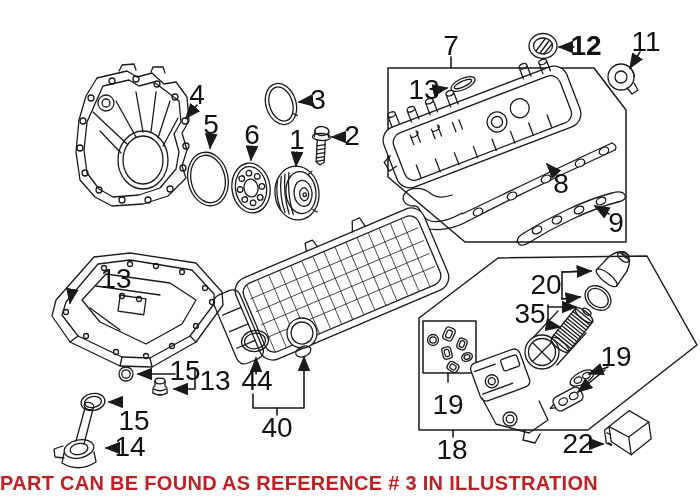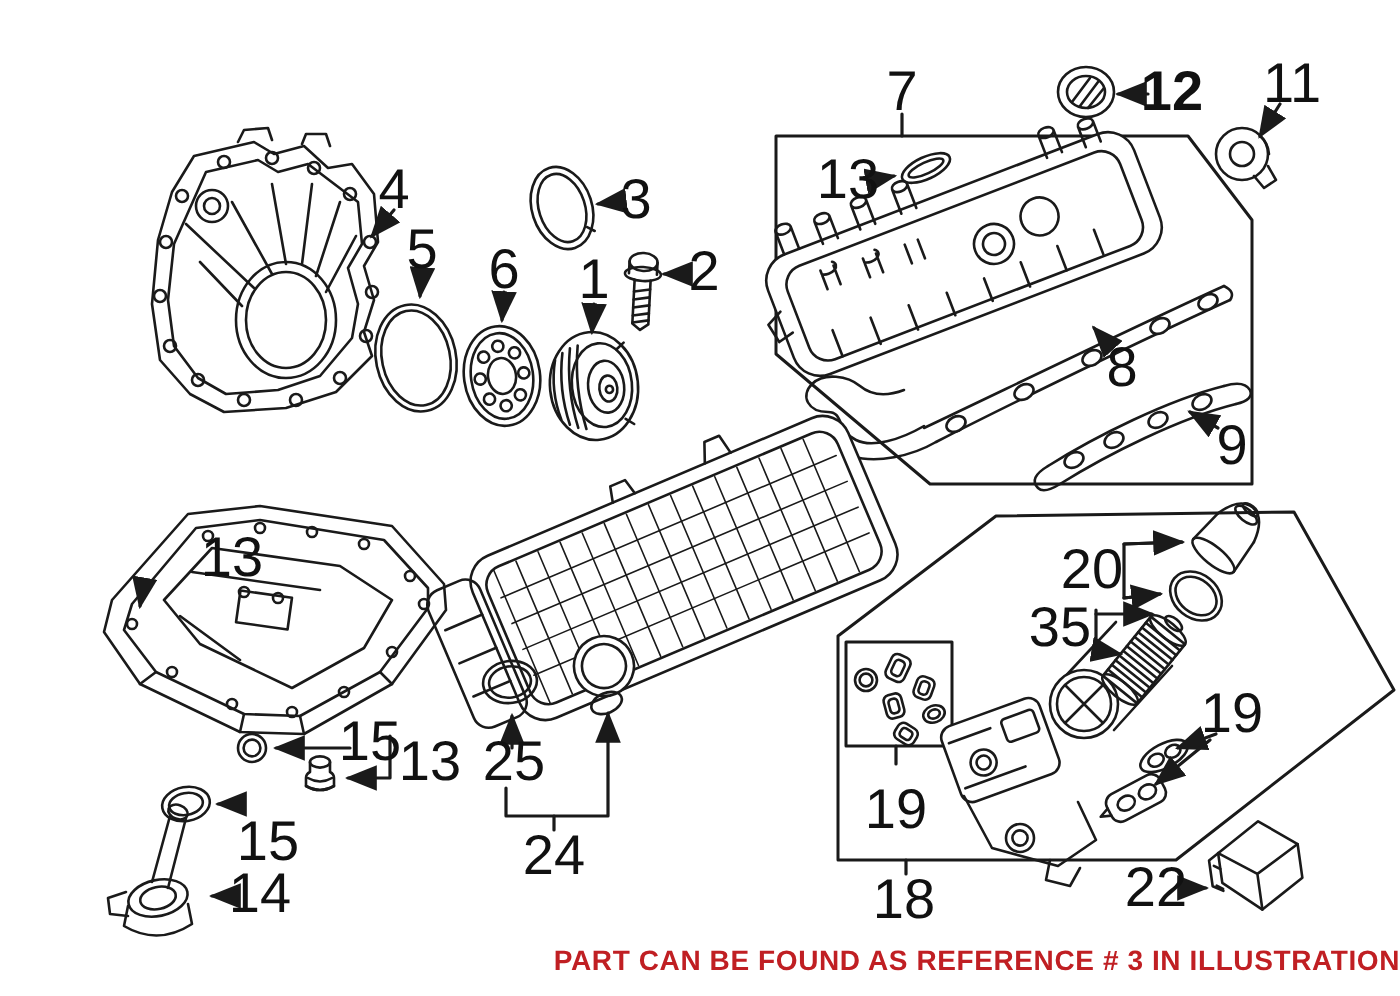--- a/index.html
+++ b/index.html
@@ -8,22 +8,22 @@
     font-family:"Liberation Sans", sans-serif; overflow:hidden;
   }
   svg.art { position:absolute; left:0; top:0; }
   svg.art * { vector-effect:non-scaling-stroke; }
   .callout {
     position:absolute; transform:translate(-50%,-50%);
     font-size:28px; line-height:1; color:#111111; white-space:nowrap;
     font-family:"Liberation Sans", sans-serif;
   }
   .footer {
-    position:absolute; left:0; right:0; top:472px; text-align:right;
-    font-size:14px; font-weight:bold; letter-spacing:0.3px; color:#c01f23;
+    position:absolute; left:0; right:0; top:472px; text-align:left;
+    font-size:20px; font-weight:bold; letter-spacing:0.3px; color:#c01f23;
     font-family:"Liberation Sans", sans-serif;
   }
 </style>
 </head>
 <body>
 
 <div class="stage">
 
 <svg class="art" width="700" height="498" viewBox="0 0 700 498" stroke="#1a1a1a" fill="none" stroke-width="1.3" stroke-linecap="round" stroke-linejoin="round">
   <defs>
@@ -377,18 +377,18 @@
 <div class="callout" style="left:130px; top:447px;">14</div>
 <div class="callout" style="left:134px; top:421px;">15</div>
 <div class="callout" style="left:215px; top:381px;">13</div>
 <div class="callout" style="left:185px; top:371px;">15</div>
 <div class="callout" style="left:452px; top:450px;">18</div>
 <div class="callout" style="left:448px; top:393px;margin-top:12px;">19</div>
 <div class="callout" style="left:546px; top:285px;">20</div>
 <div class="callout" style="left:530px; top:314px;">35</div>
 <div class="callout" style="left:578px; top:444px;">22</div>
 <div class="callout" style="left:616px; top:357px;">19</div>
-<div class="callout" style="left:277px; top:428px;">24</div>
-<div class="callout" style="left:257px; top:381px;">25</div>
+<div class="callout" style="left:277px; top:428px;">40</div>
+<div class="callout" style="left:257px; top:381px;">44</div>
 
 <div class="footer">PART CAN BE FOUND AS REFERENCE # 3 IN ILLUSTRATION</div>
 
 </div>
 
 </body></html>

